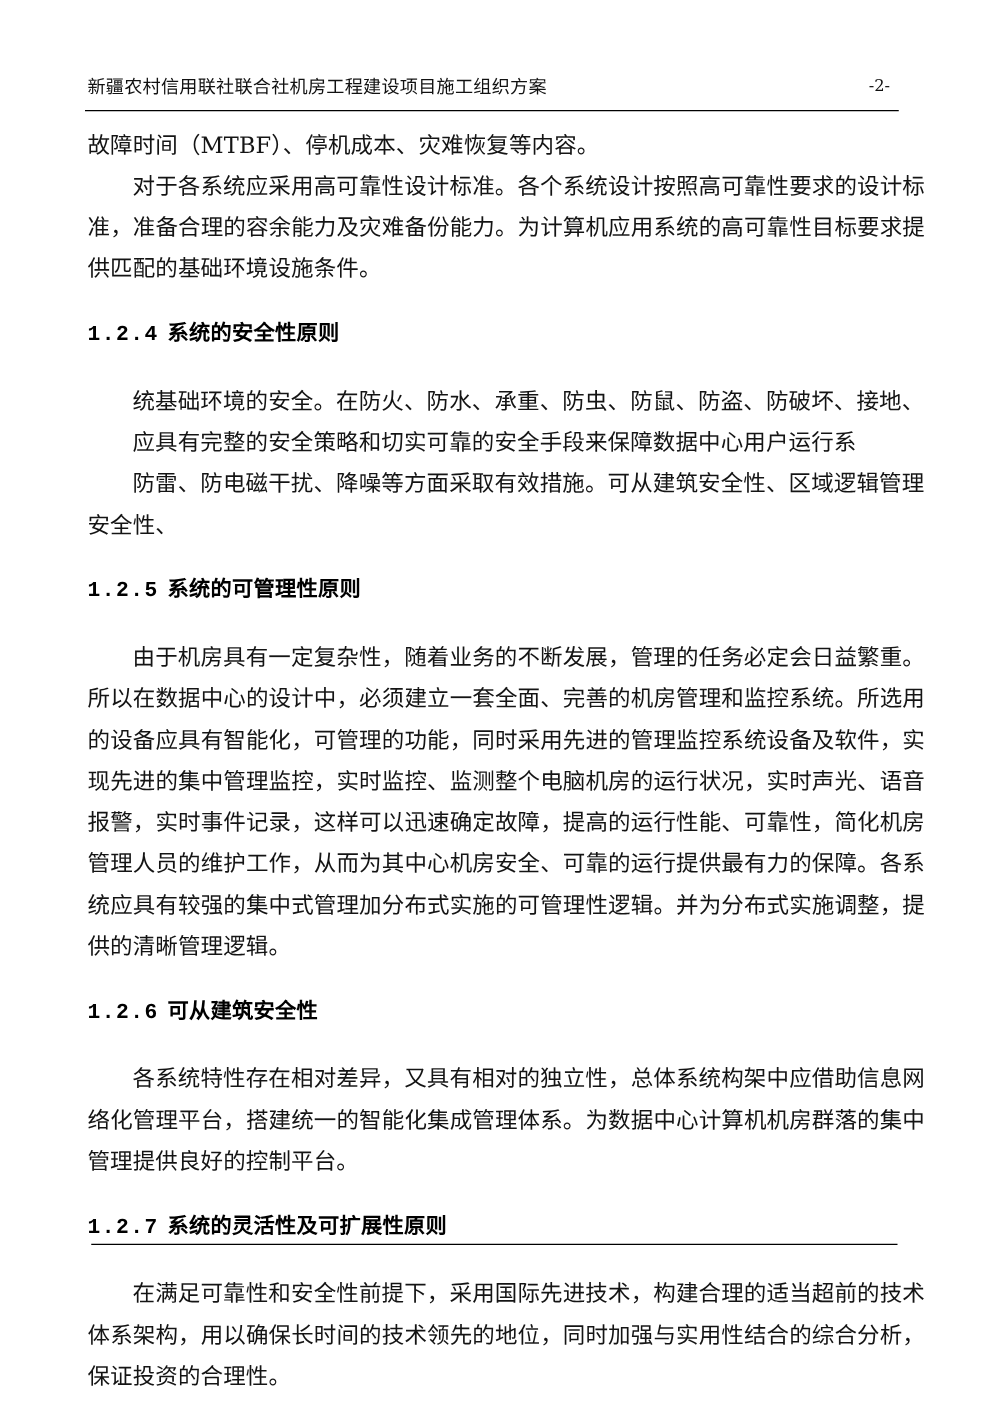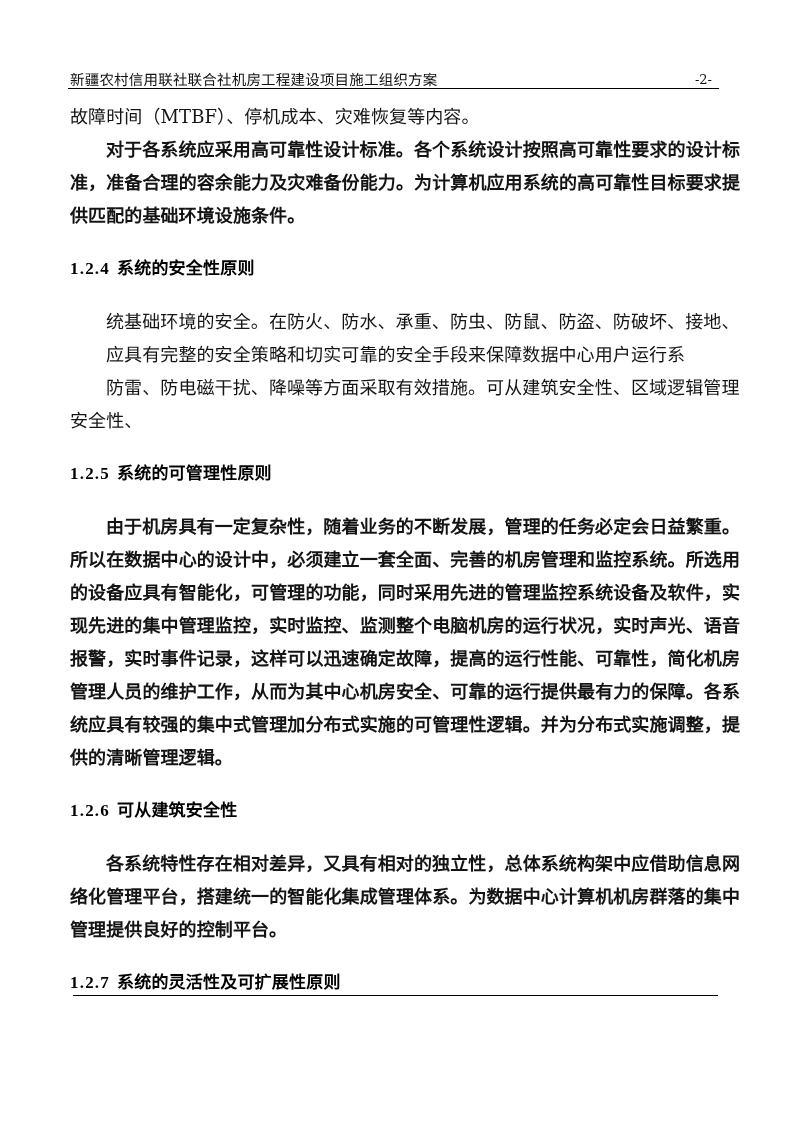--- a/index.html
+++ b/index.html
@@ -25,21 +25,21 @@
   }
 
   
   .page-header {
     position: absolute;
     left: 70px;
     top: 60px;
     width: 648px;
     height: 30px;
     display: flex;
-    align-items: flex-end;
+    align-items: flex-start;
     justify-content: space-between;
   }
   .header-title {
     font-family: "DejaVu Serif", "Liberation Serif", serif;
     font-size: 14.5px;
     line-height: 20px;
     letter-spacing: 0.2px;
     white-space: nowrap;
     color: #111111;
   }
@@ -82,34 +82,33 @@
     font-size: 18px;
     line-height: 33px;
     text-align: justify;
     text-justify: inter-ideograph;
     letter-spacing: 0.1px;
     color: #141414;
     width: 670px;
   }
   p.para.indent {
     text-indent: 2em;
-    font-weight: bold;
   }
   p.para.noindent {
     text-indent: 0;
   }
   
   p.para.shortline {
     text-align: left;
     text-indent: 2em;
   }
 
   h2.heading {
     margin: 0;
-    font-family: Liberation Serif, serif;
+    font-family: Liberation Mono, monospace;
     font-weight: bold;
     font-size: 17px;
     line-height: 33px;
     letter-spacing: 0.2px;
     color: #000000;
     white-space: nowrap;
   }
   h2.heading .num {
     letter-spacing: 1.2px;
     margin-right: 7px;
@@ -160,20 +159,21 @@
     <div class="gap-after-heading"></div>
 
     <p class="para indent">各系统特性存在相对差异，又具有相对的独立性，总体系统构架中应借助信息网络化管理平台，搭建统一的智能化集成管理体系。为数据中心计算机机房群落的集中管理提供良好的控制平台。</p>
 
     <div class="gap-before-heading"></div>
     <h2 class="heading">
       <span class="num">1.2.7</span><span>系统的灵活性及可扩展性原则</span>
     </h2>
     <div class="gap-after-heading"></div>
 
+    <p class="para indent">在满足可靠性和安全性前提下，采用国际先进技术，构建合理的适当超前的技术体系架构，用以确保长时间的技术领先的地位，同时加强与实用性结合的综合分析，保证投资的合理性。</p>
 
     <div class="gap-before-heading"></div>
 
   </div>
 
   <div class="footer-rule"></div>
 
 </div>
 
 </body></html>

